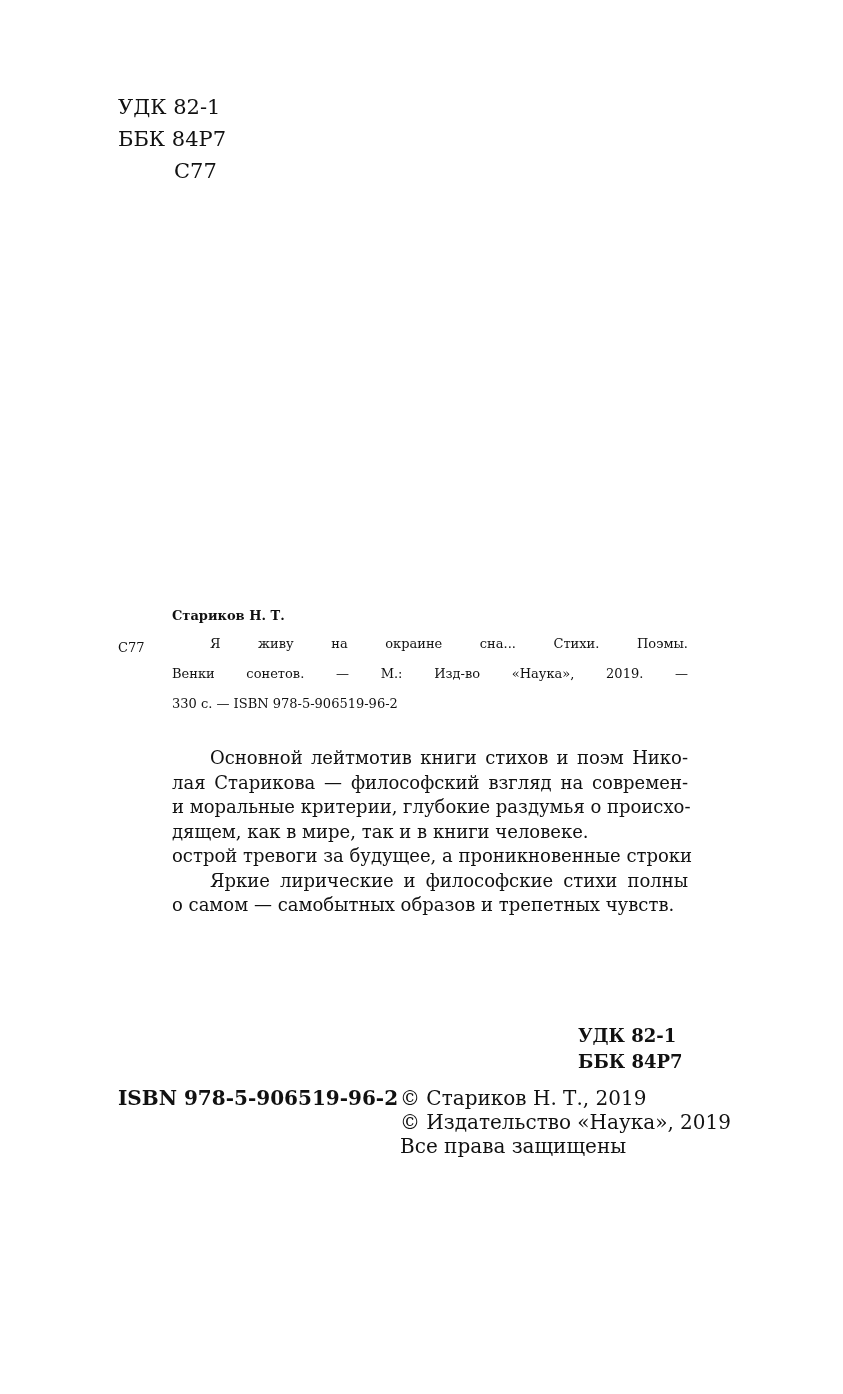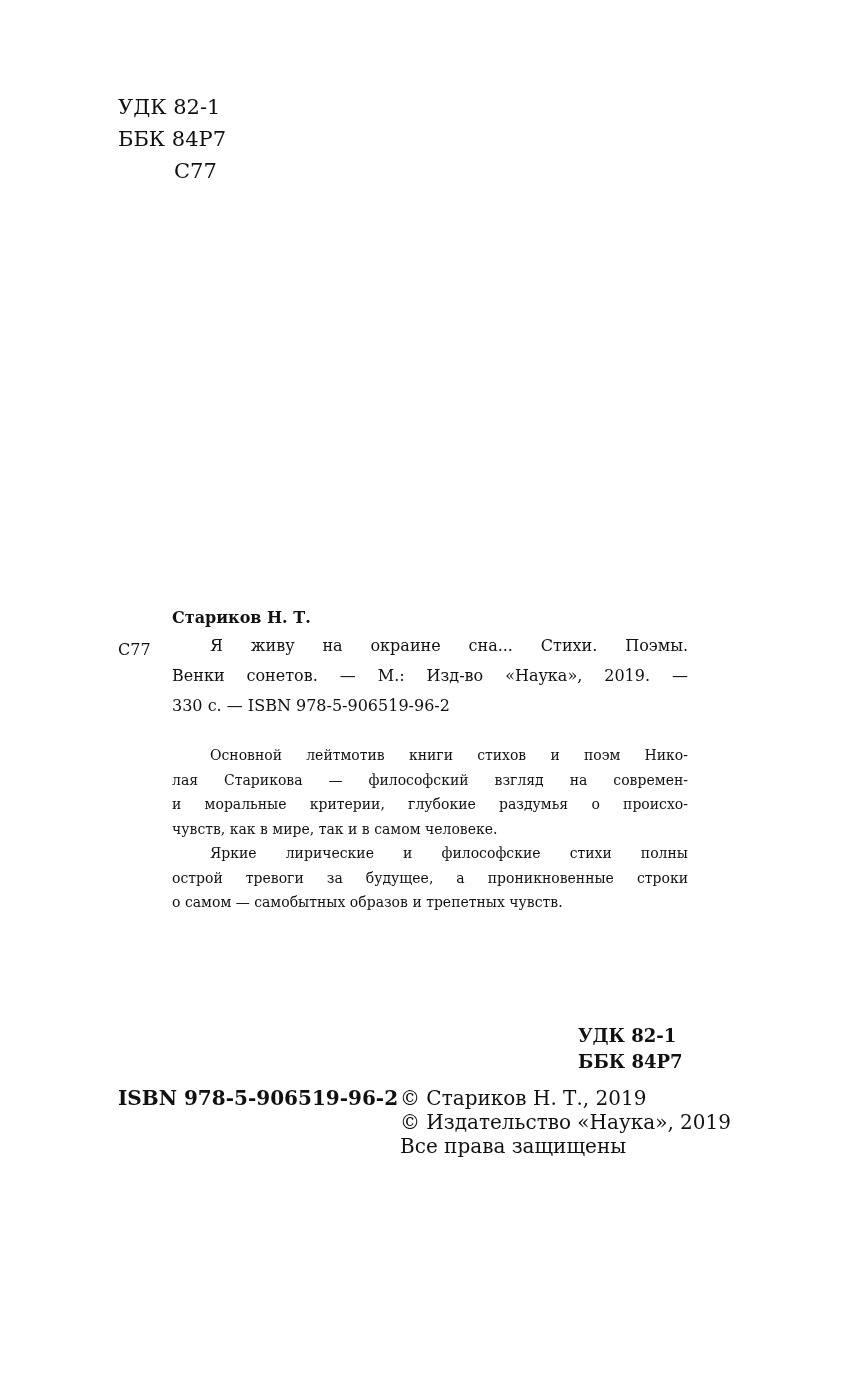--- a/index.html
+++ b/index.html
@@ -3,23 +3,23 @@
 <meta charset="utf-8">
 <style>
   html, body { margin: 0; padding: 0; background: #ffffff; }
   body {
     width: 843px; height: 1394px; position: relative; overflow: hidden;
     font-family: "DejaVu Serif", "Liberation Serif", serif;
     color: #111111;
   }
   .abs { position: absolute; white-space: nowrap; }
   .cls { font-size: 21px; line-height: 30px; }
-  .main { font-size: 16px; }
+  .main { font-size: 13px; }
   .bold { font-weight: bold; }
-  .para { font-size: 14px; }
+  .para { font-size: 18px; }
   .small { font-size: 20px; line-height: 24px; }
 </style>
 </head>
 <body>
 
 <div class="abs cls" style="left:118px; top:92px;">УДК 82-1</div>
 <div class="abs cls" style="left:118px; top:124px;">ББК 84Р7</div>
 <div class="abs cls" style="left:174px; top:156px;">С77</div>
 
 <div class="abs main bold" style="left:172px; top:608px;">Стариков Н. Т.</div>
@@ -28,23 +28,23 @@
 <div class="abs main" style="left:172px; top:636px; width:516px;">
   <div style="height:30px; padding-left:38px; box-sizing:border-box; width:516px; text-align:justify; text-align-last:justify;">Я живу на окраине сна... Стихи. Поэмы.</div>
   <div style="height:30px; width:516px; text-align:justify; text-align-last:justify;">Венки сонетов. — М.: Изд-во «Наука», 2019. —</div>
   <div style="height:30px; width:516px;">330 с. — ISBN 978-5-906519-96-2</div>
 </div>
 
 <div class="abs para" style="left:172px; top:747px; width:516px;">
   <div style="height:24.5px; padding-left:38px; box-sizing:border-box; text-align:justify; text-align-last:justify;">Основной лейтмотив книги стихов и поэм Нико-</div>
   <div style="height:24.5px; text-align:justify; text-align-last:justify;">лая Старикова — философский взгляд на современ-</div>
   <div style="height:24.5px; text-align:justify; text-align-last:justify;">и моральные критерии, глубокие раздумья о происхо-</div>
-  <div style="height:24.5px;">чувств, как в мире, так и в самом человеке.</div>
+  <div style="height:24.5px;">дящем, как в мире, так и в книги человеке.</div>
+  <div style="height:24.5px; text-align:justify; text-align-last:justify;">острой тревоги за будущее, а проникновенные строки</div>
   <div style="height:24.5px; padding-left:38px; box-sizing:border-box; text-align:justify; text-align-last:justify;">Яркие лирические и философские стихи полны</div>
-  <div style="height:24.5px; text-align:justify; text-align-last:justify;">острой тревоги за будущее, а проникновенные строки</div>
   <div style="height:24.5px;">о самом — самобытных образов и трепетных чувств.</div>
 </div>
 
 <div class="abs small bold" style="left:578px; top:1024px; font-size:18px;">УДК 82-1</div>
 <div class="abs small bold" style="left:578px; top:1050px; font-size:18px;">ББК 84Р7</div>
 
 <div class="abs small bold" style="left:118px; top:1086px; font-size:20px;text-align:right;">ISBN 978-5-906519-96-2</div>
 <div class="abs small" style="left:400px; top:1086px;">© Стариков Н. Т., 2019</div>
 <div class="abs small" style="left:400px; top:1110px;">© Издательство «Наука», 2019</div>
 <div class="abs small" style="left:400px; top:1134px;">Все права защищены</div>

